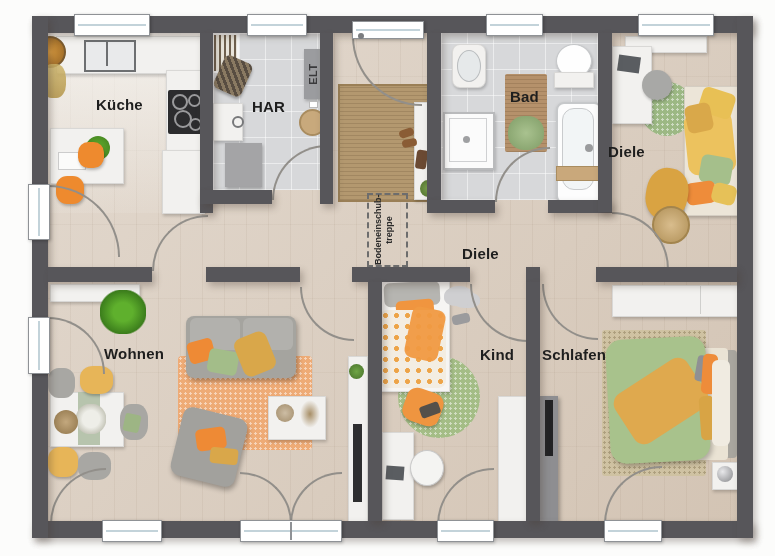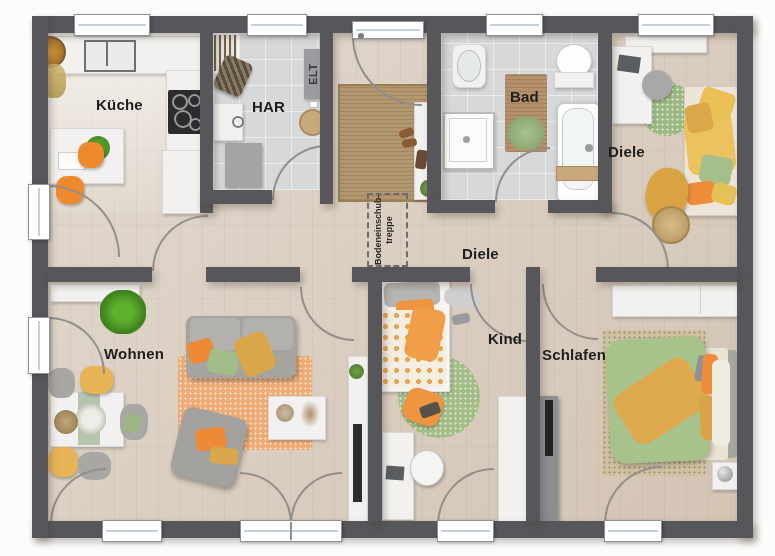--- a/index.html
+++ b/index.html
@@ -234,19 +234,19 @@
   <div class="win h dbl" style="left:240px;top:520px;width:100px;height:20px;"></div>
   <div class="win h" style="left:437px;top:520px;width:55px;height:20px;"></div>
   <div class="win h" style="left:604px;top:520px;width:56px;height:20px;"></div>
 
   <div class="rlabel" style="left:96px;top:96px;">Küche</div>
   <div class="rlabel" style="left:252px;top:98px;">HAR</div>
   <div class="rlabel" style="left:510px;top:88px;">Bad</div>
   <div class="rlabel" style="left:608px;top:143px;">Diele</div>
   <div class="rlabel" style="left:462px;top:245px;">Diele</div>
   <div class="rlabel" style="left:104px;top:345px;">Wohnen</div>
-  <div class="rlabel" style="left:480px;top:330px;margin-left:8px;">Kind</div>
+  <div class="rlabel" style="left:480px;top:346px;">Kind</div>
   <div class="rlabel" style="left:542px;top:346px;">Schlafen</div>
   <div class="elt-box" style="left:300px;top:48px;width:26px;height:52px;">
     <span>ELT</span>
   </div>
 
 </div>
 
 </body></html>

